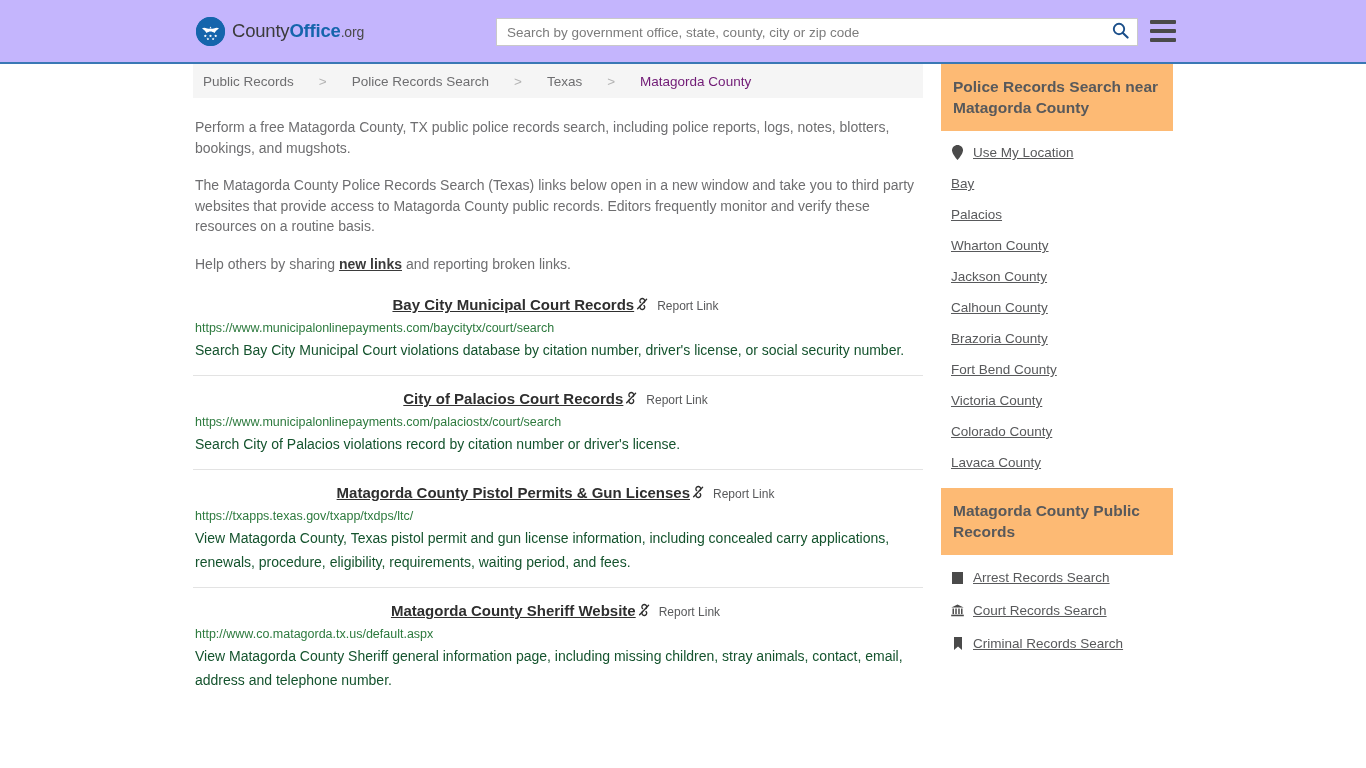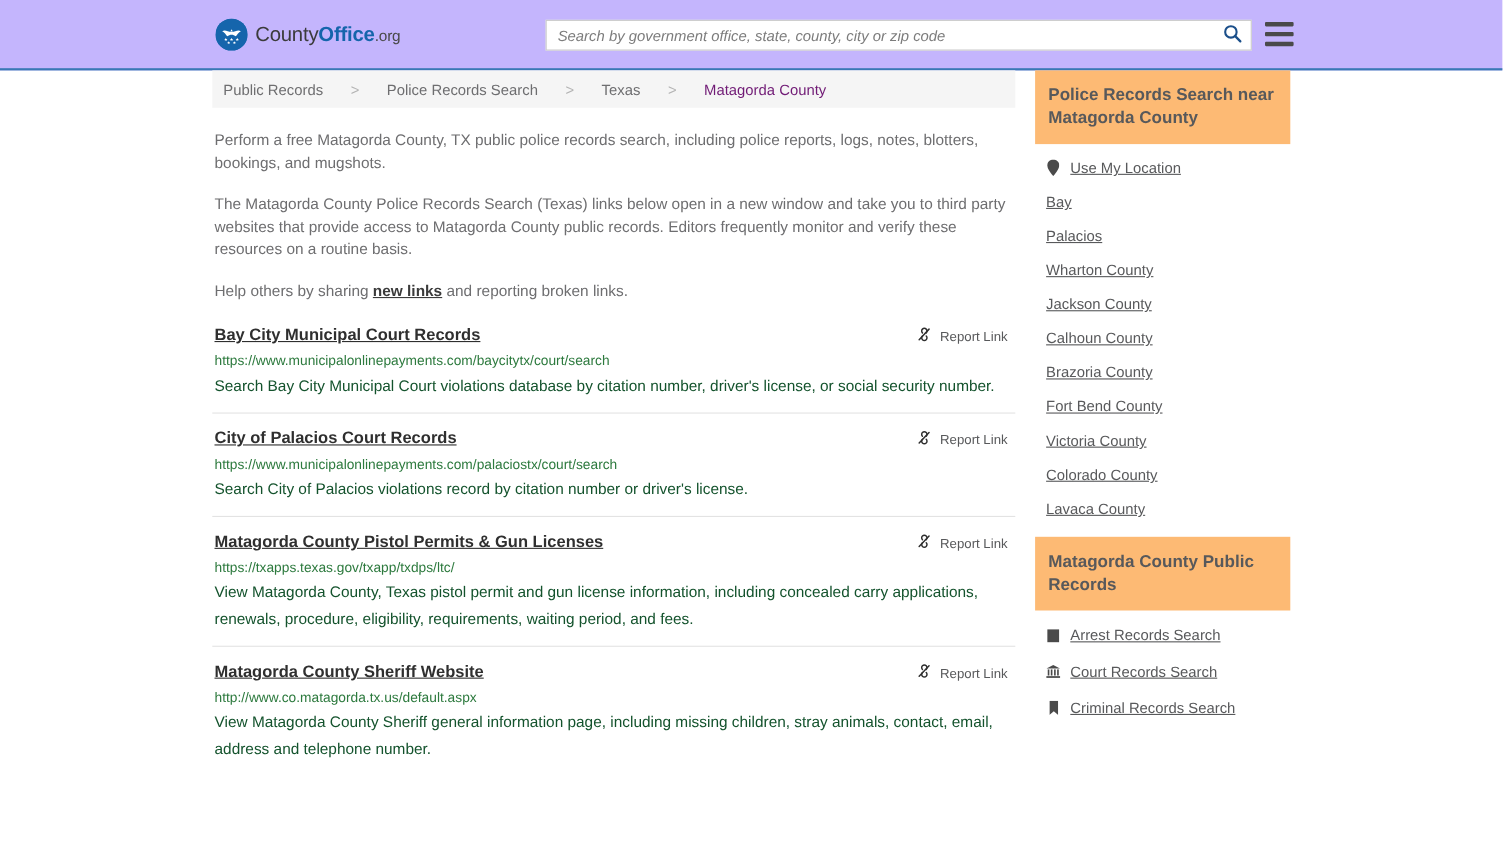--- a/index.html
+++ b/index.html
@@ -64,21 +64,20 @@
   .search-input {
     flex: 1;
     border: 0;
     outline: none;
     height: 24px;
     padding: 0 10px;
     font-family: "Liberation Sans", sans-serif;
     font-size: 13.5px;
     color: #6b6b6b;
     background: transparent;
-    font-style: italic;
   }
   .search-input::placeholder { color: #7c7c7c; }
   .search-btn {
     width: 34px; height: 26px;
     background: transparent; border: 0;
     display: flex; align-items: center; justify-content: center;
     cursor: pointer; padding: 0;
   }
   .hamburger {
     position: absolute;
@@ -169,21 +168,21 @@
   .result {
     padding: 0 2px 13px 2px;
     border-bottom: 1px solid #e3e3e3;
     margin-bottom: 13px;
     position: relative;
   }
   .result:last-child { border-bottom: 0; }
   .result-head {
     display: flex;
     align-items: flex-start;
-    justify-content: space-between;
+    justify-content: center;
   }
   .result-title {
     font-size: 15px;
     font-weight: bold;
     color: #2f2f2f;
     text-decoration: underline;
     line-height: 19px;
   }
   .report-link {
     display: flex;

